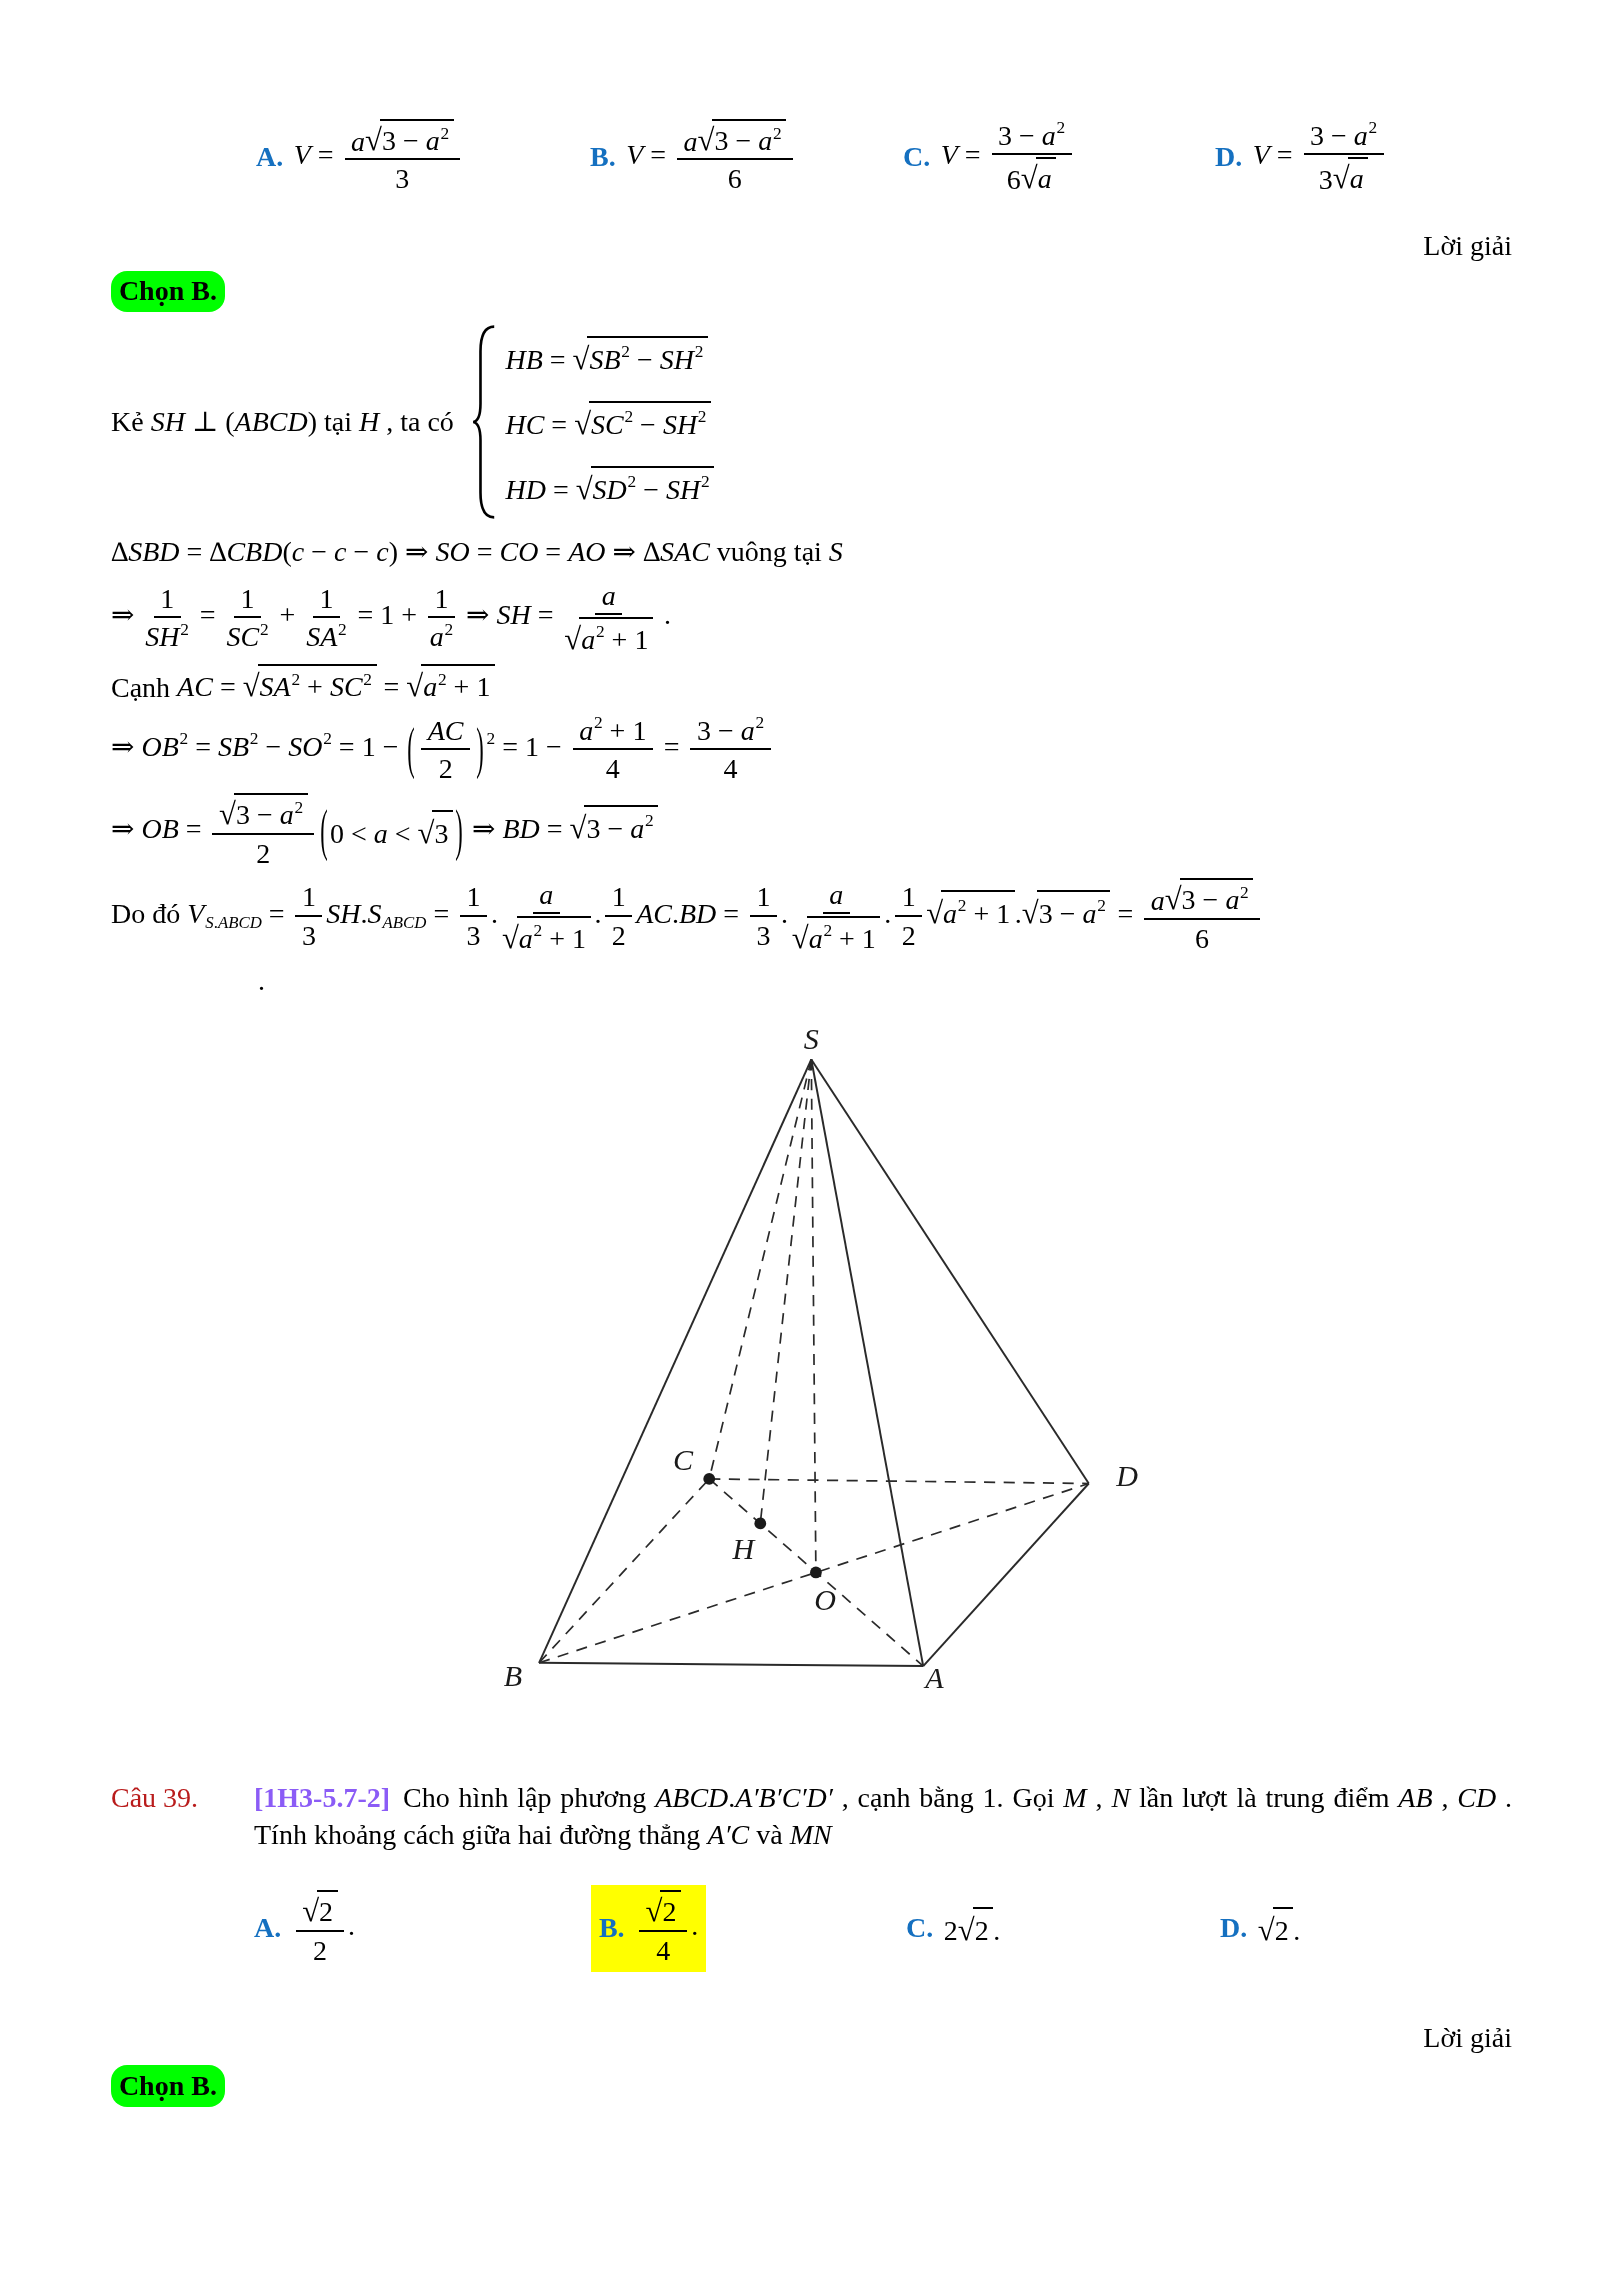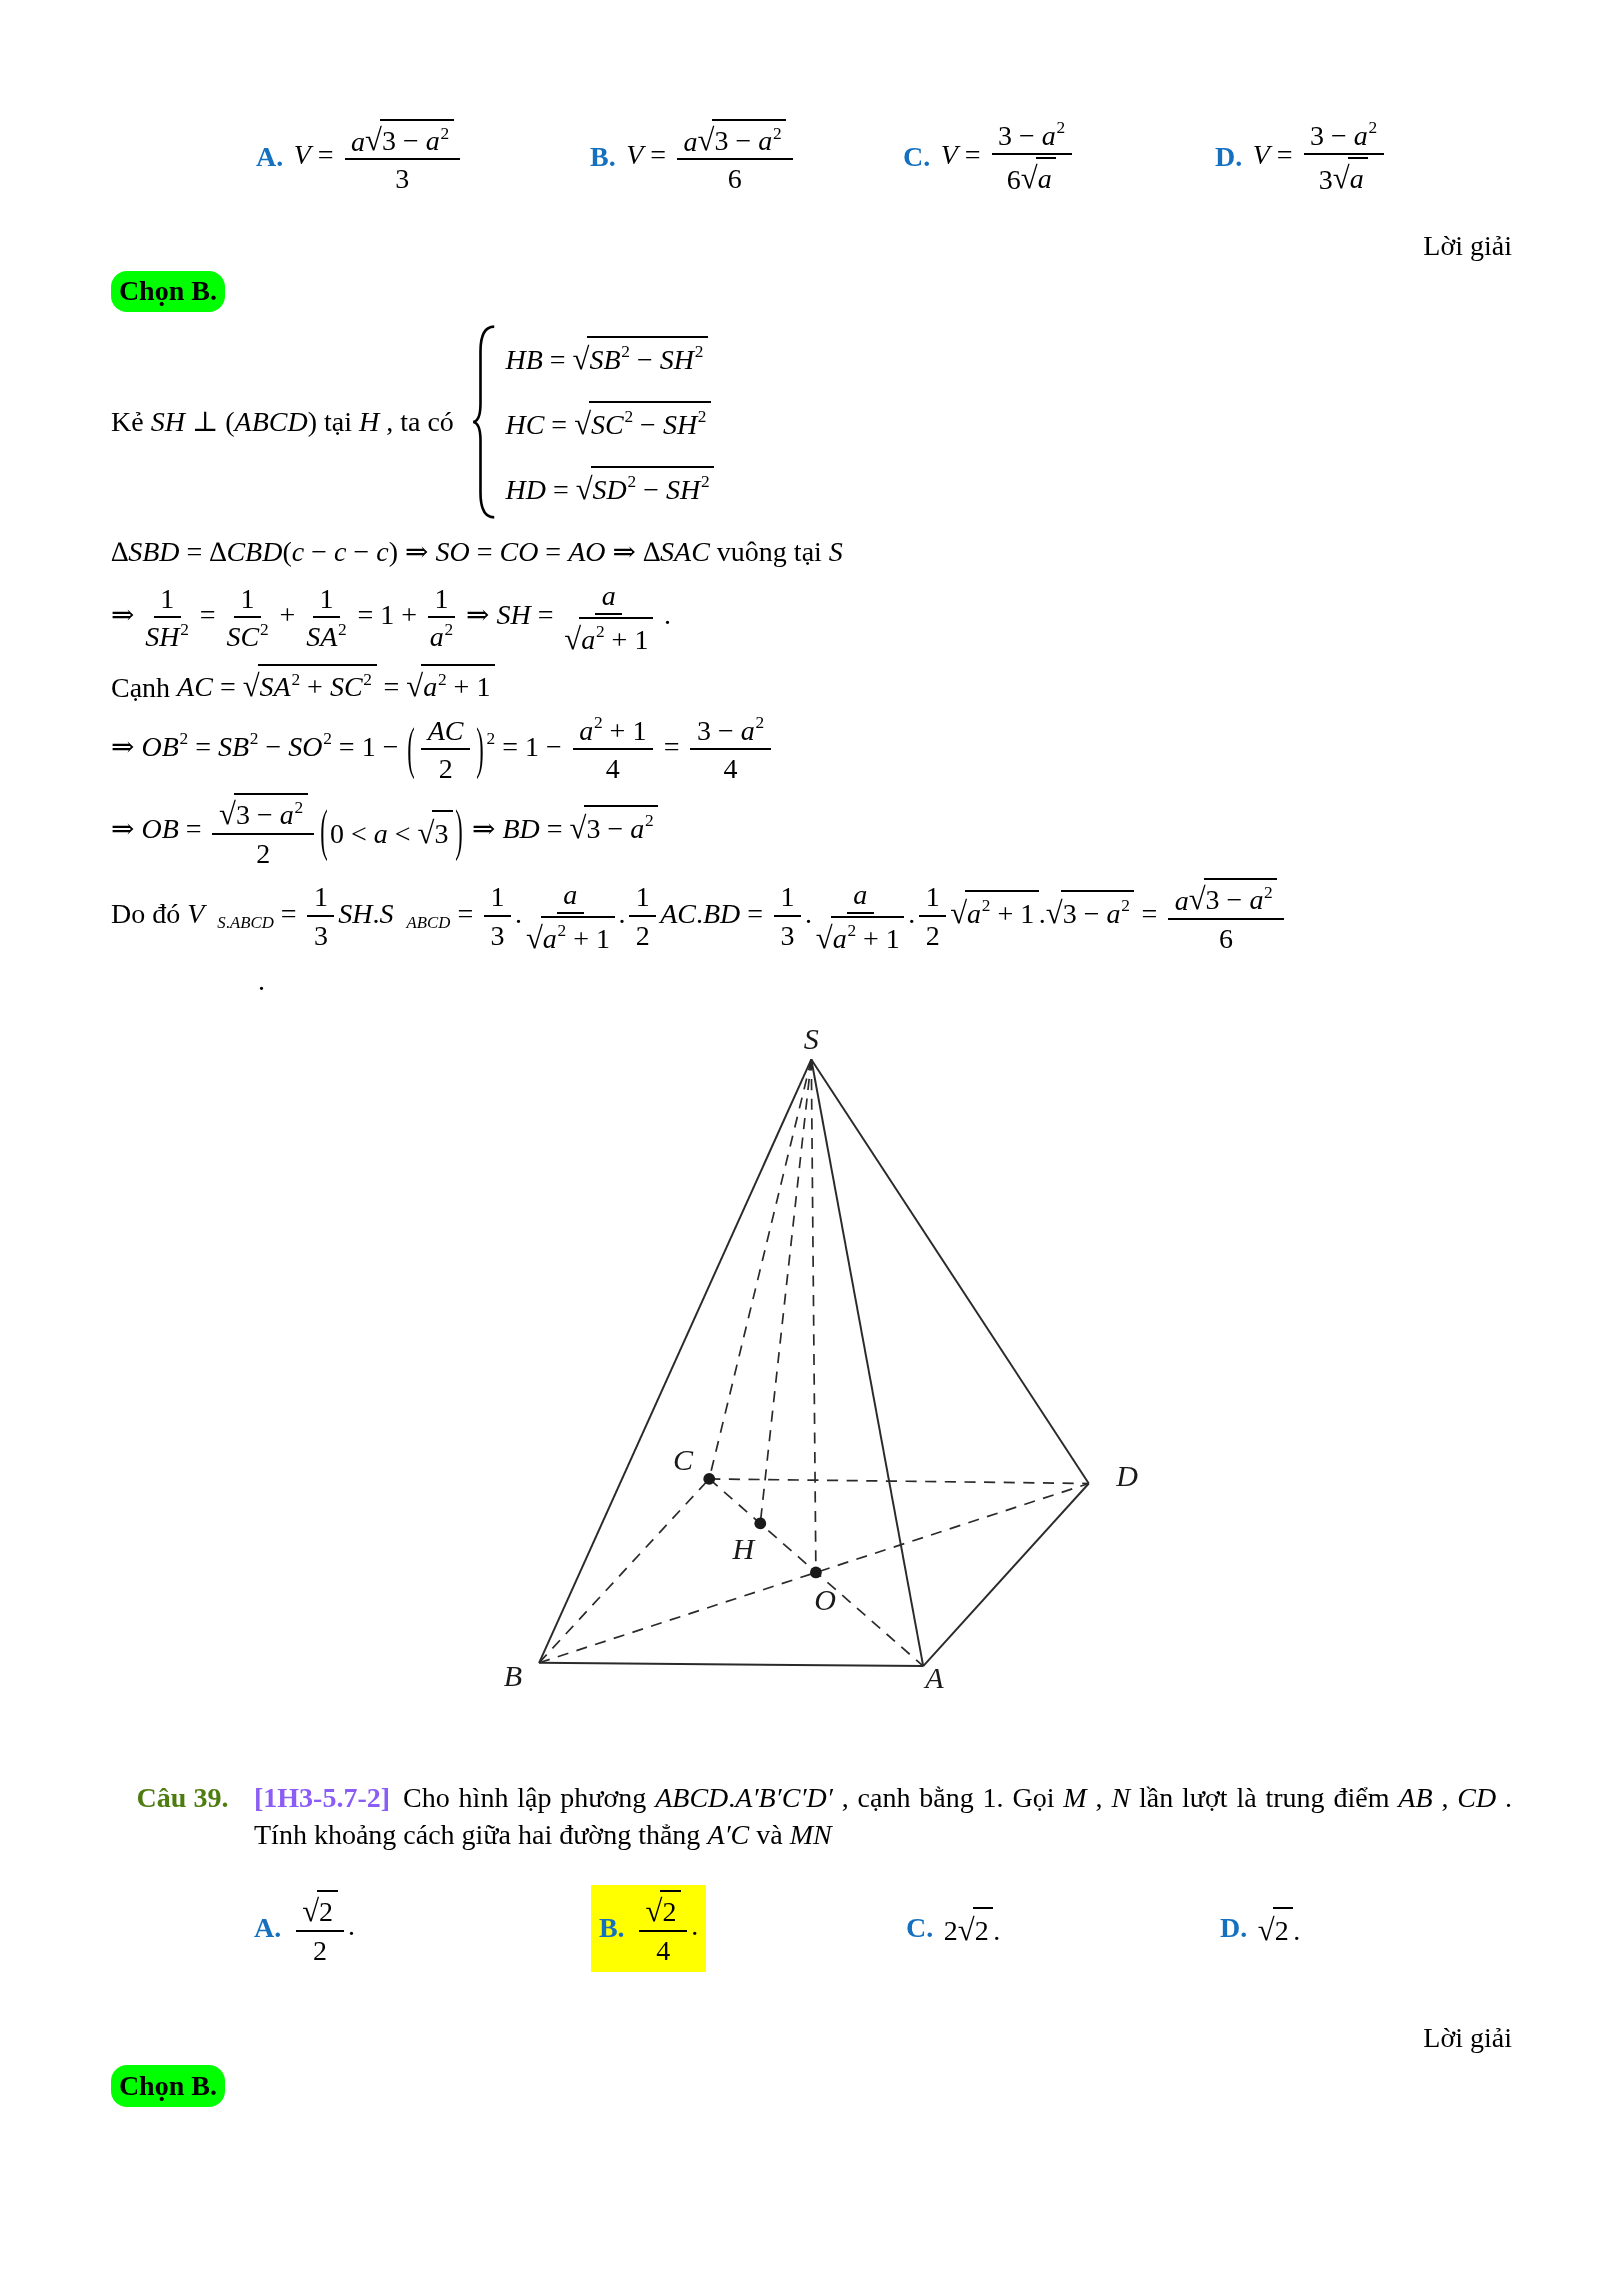--- a/index.html
+++ b/index.html
@@ -22,40 +22,40 @@
   .frac .num{border-bottom:2.6px solid #000;padding:0 6.5px 1.3px 6.5px;}
   .frac .den{padding-top:2px;}
   
   .sqrt{display:inline-flex;align-items:baseline;white-space:nowrap;}
   .sqsym{font-size:1.1em;line-height:1;}
   .rad{border-top:2.3px solid #000;padding:0.13em 4.6px 0 2px;margin-left:-2px;}
   
   .bparen{display:inline-flex;align-items:center;vertical-align:middle;}
   .par{display:inline-block;transform:scaleY(2.0) scaleX(0.8);line-height:1;padding:0 1.3px;}
   sup{font-size:0.62em;line-height:0;vertical-align:0.65em;margin-left:0.7px;}
-  sub{font-size:0.6em;line-height:0;vertical-align:-0.35em;margin-left:13px;}
+  sub{font-size:0.6em;line-height:0;vertical-align:-0.35em;margin-left:1px;}
   
   .heading{text-align:right;font-weight:normal;margin:11.8px 0 6.5px 0;}
   .chon{display:inline-block;font-weight:bold;background:#00ff00;padding:2.6px 7.9px;border-radius:16px;}
   
   .optrow{display:grid;align-items:center;}
   .optrow38{grid-template-columns:334px 313px 312px auto;padding-left:145px;margin-bottom:3.9px;min-height:118px;}
   .optrow39{grid-template-columns:337px 315px 314px auto;padding-left:143px;margin-top:19.6px;min-height:111px;}
   .opt{display:flex;align-items:center;gap:10.5px;white-space:nowrap;justify-self:start;}
   .optletter{color:#1570c0;font-weight:bold;}
   .opt.hl{background:#ffff00;padding:5.2px 7.9px;}
   
   .line{margin:7.9px 0;}
   .dot-line{margin:2.6px 0 0 147px;}
   .ke-row{display:flex;align-items:center;margin:11.8px 0 14.4px 0;}
   .sys{display:inline-flex;align-items:center;margin-left:9.2px;}
   .sys-rows{display:flex;flex-direction:column;gap:23px;padding-left:7.9px;}
   
   .q39{display:flex;margin-top:82px;}
-  .q39-label{width:143px;flex:none;color:#4d7c0f;font-weight:bold;text-align:center;}
+  .q39-label{width:143px;flex:none;color:#b91c1c;font-weight:normal;}
   .q39-body{flex:1;text-align:justify;}
   .q39-tag{color:#8b5cf6;font-weight:bold;margin-right:13px;}
   
   .diagram-wrap{margin-top:29px;text-align:center;}
   .diagram-wrap svg{transform:translateX(19.6px);}
   .vlabel{font-family:"Liberation Serif","DejaVu Serif",serif;font-style:italic;font-size:46px;fill:#1a1a1a;}
 </style>
 </head>
 <body>
 

